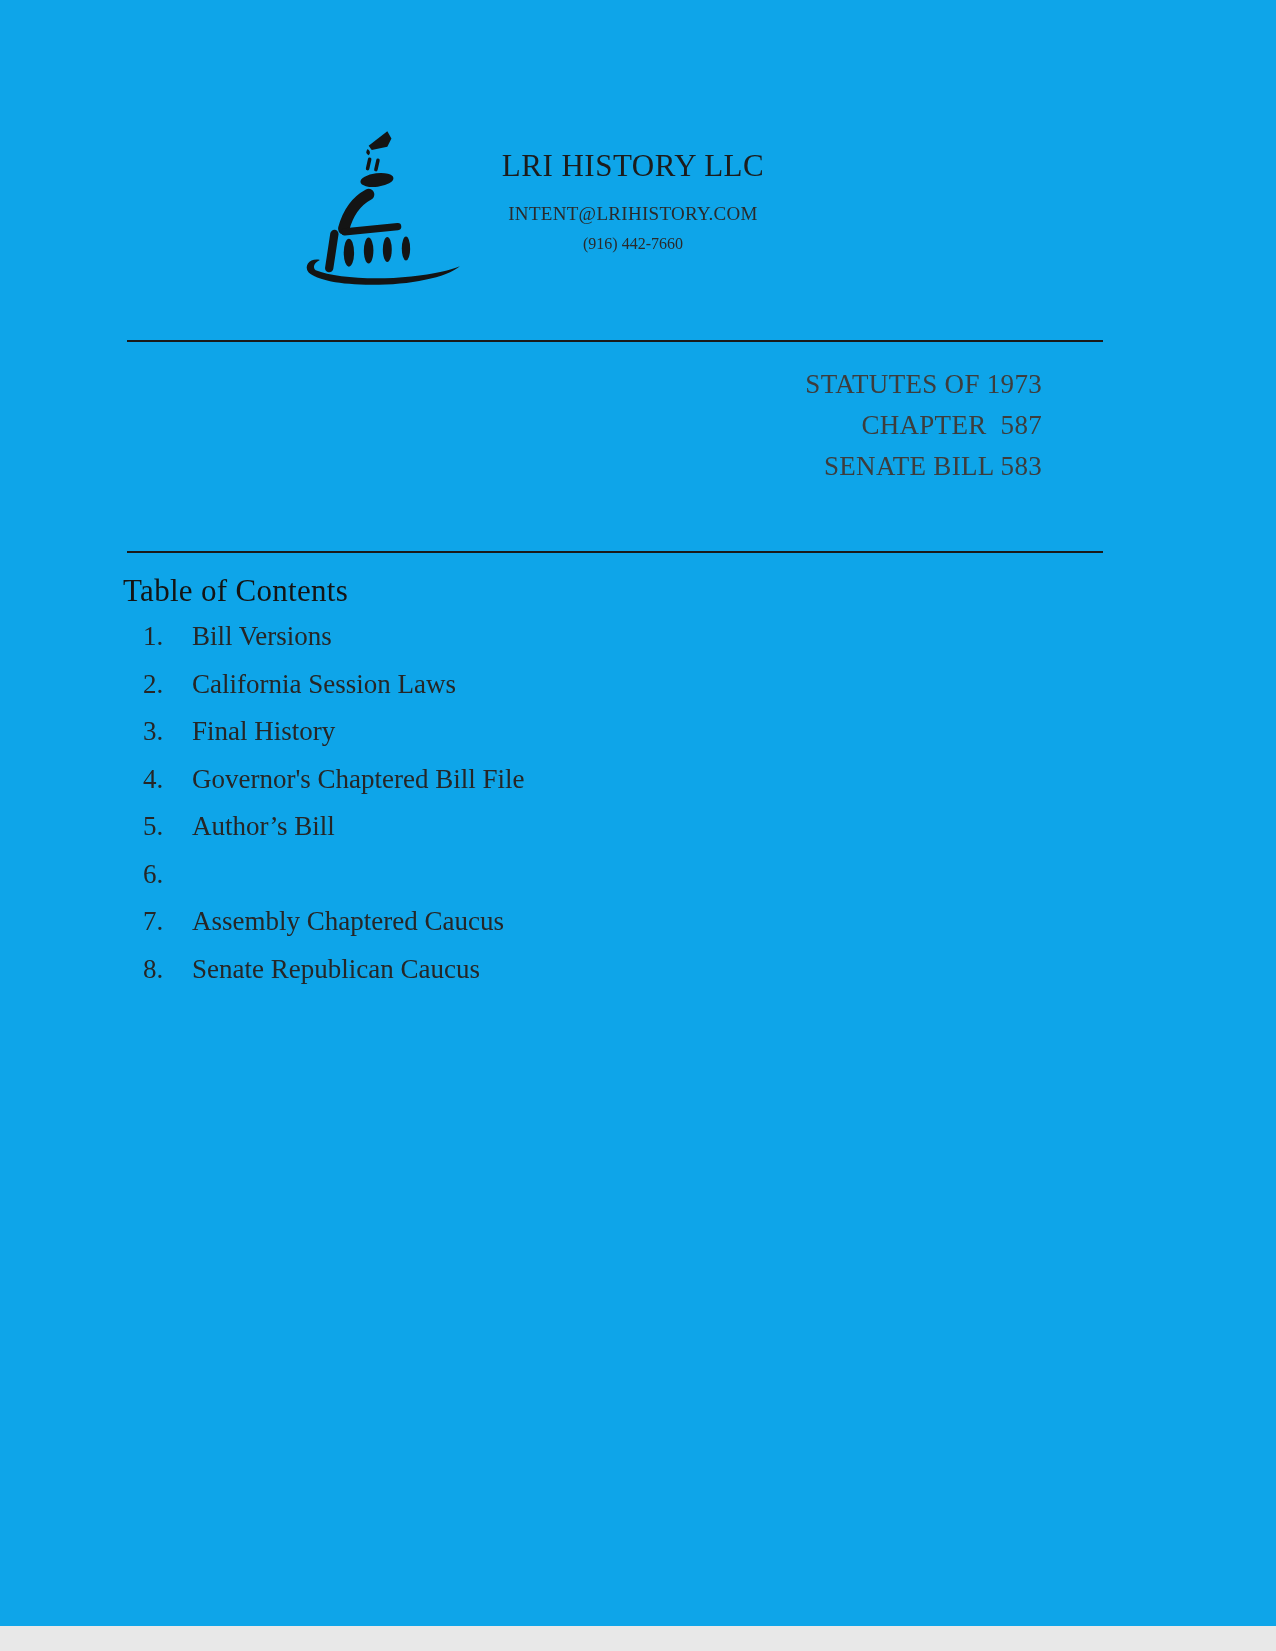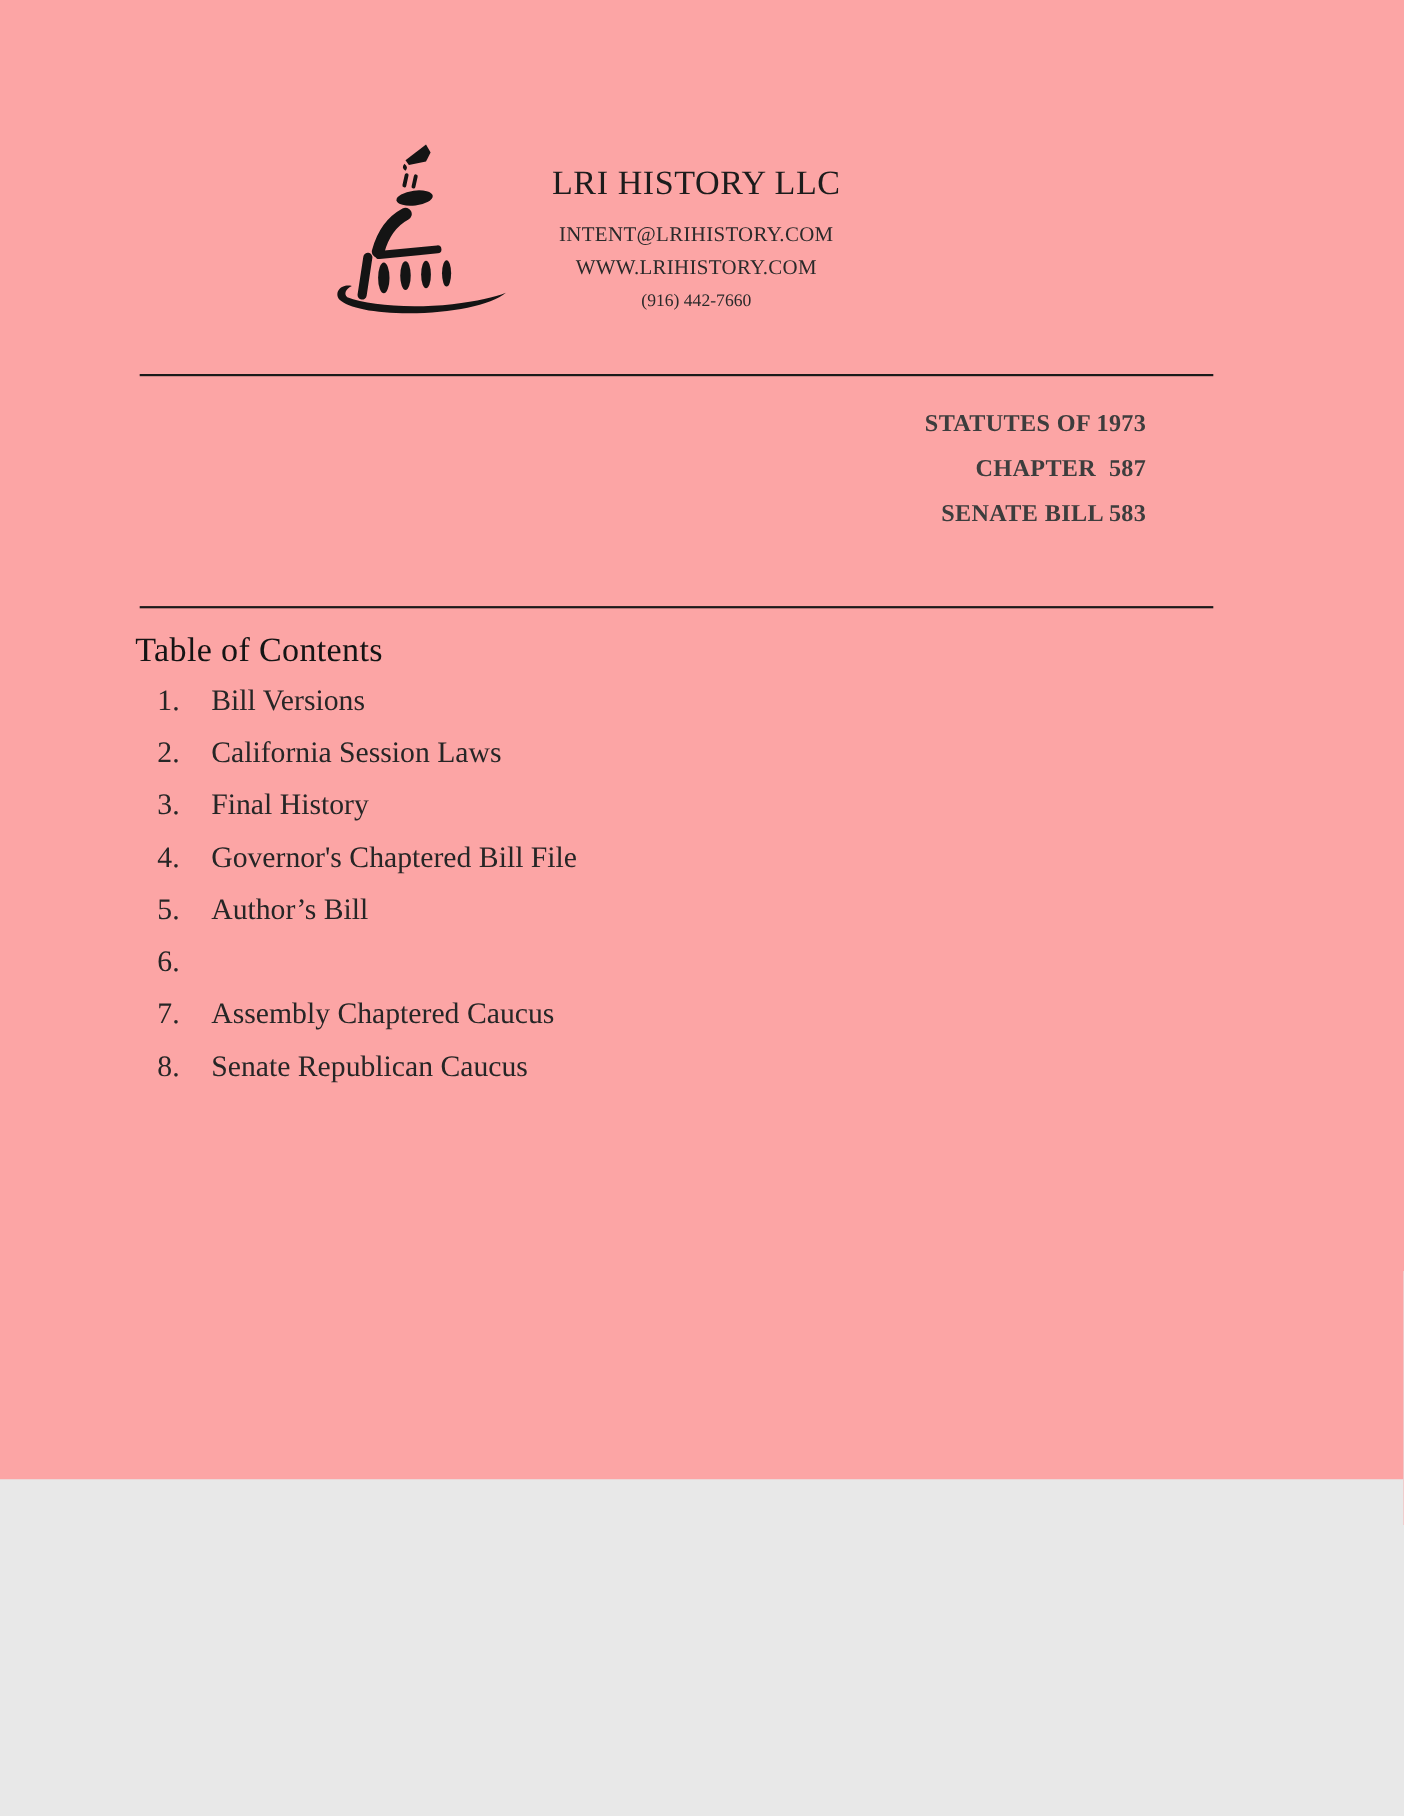--- a/index.html
+++ b/index.html
@@ -3,23 +3,23 @@
 <meta charset="utf-8">
 <style>
   html, body {
     margin: 0;
     padding: 0;
     background: #e8e8e8;
   }
   .page {
     position: relative;
     width: 1276px;
-    height: 1345px;
+    height: 1626px;
     margin: 0 auto;
-    background: #fca5a5;
+    background: #0ea5e9;
     font-family: "Liberation Serif", "DejaVu Serif", serif;
     overflow: hidden;
   }
 
   
   .logo-wrap {
     position: absolute;
     left: 296px;
     top: 124px;
     width: 166px;
@@ -68,22 +68,22 @@
   .rule-bottom { top: 551px; }
 
   
   .reference {
     position: absolute;
     top: 364px;
     right: 234px;
     text-align: right;
   }
   .ref-line {
-    font-size: 22px;
-    font-weight: bold;
+    font-size: 27px;
+    font-weight: normal;
     color: #3d3d3d;
     line-height: 41px;
     letter-spacing: 0.3px;
     white-space: pre; 
     margin-left: 32px;
   }
 
   
   .toc-title {
     position: absolute;
@@ -143,21 +143,20 @@
       <ellipse cx="88" cy="121" rx="4.3" ry="12" fill="#141414"></ellipse>
       <ellipse cx="106" cy="120" rx="4" ry="11.5" fill="#141414"></ellipse>
 
       <path d="M12,143 c-5,-7 2,-14 11,-12 c-6,3 -7,7 -4,10 c18,7 55,10 92,6 c22,-2.5 37,-6 47,-10 c-13,11 -48,18 -85,18 c-31,0 -53,-4.5 -61,-12 z" fill="#141414"></path>
     </svg>
   </div>
 
   <div class="header-text">
     <div class="company-name">LRI HISTORY LLC</div>
     <div class="contact-line">INTENT@LRIHISTORY.COM</div>
-    <div class="contact-line">WWW.LRIHISTORY.COM</div>
     <div class="phone-line">(916) 442-7660</div>
   </div>
 
   <div class="rule rule-top"></div>
   <div class="rule rule-bottom"></div>
 
   <div class="reference">
     <div class="ref-line">STATUTES OF 1973</div>
     <div class="ref-line">CHAPTER  587</div>
     <div class="ref-line">SENATE BILL 583</div>

